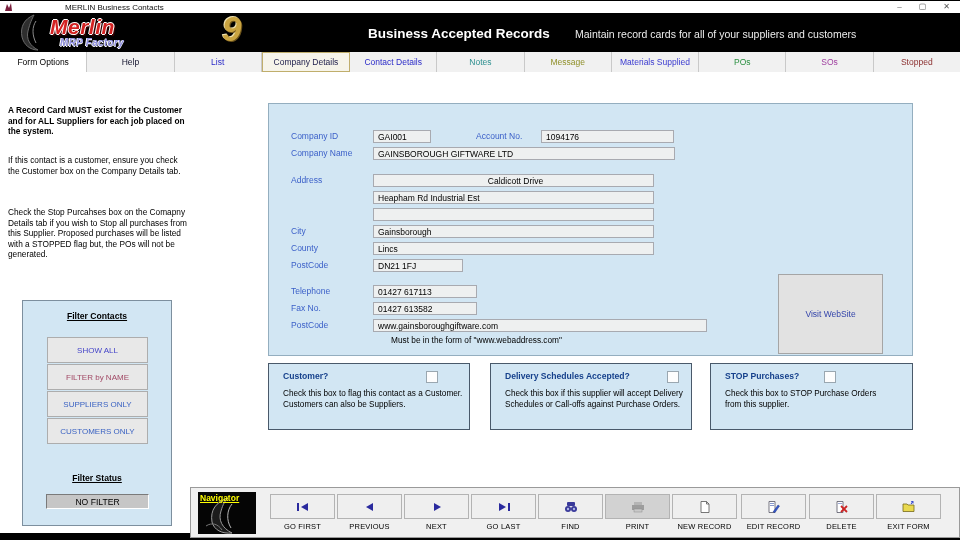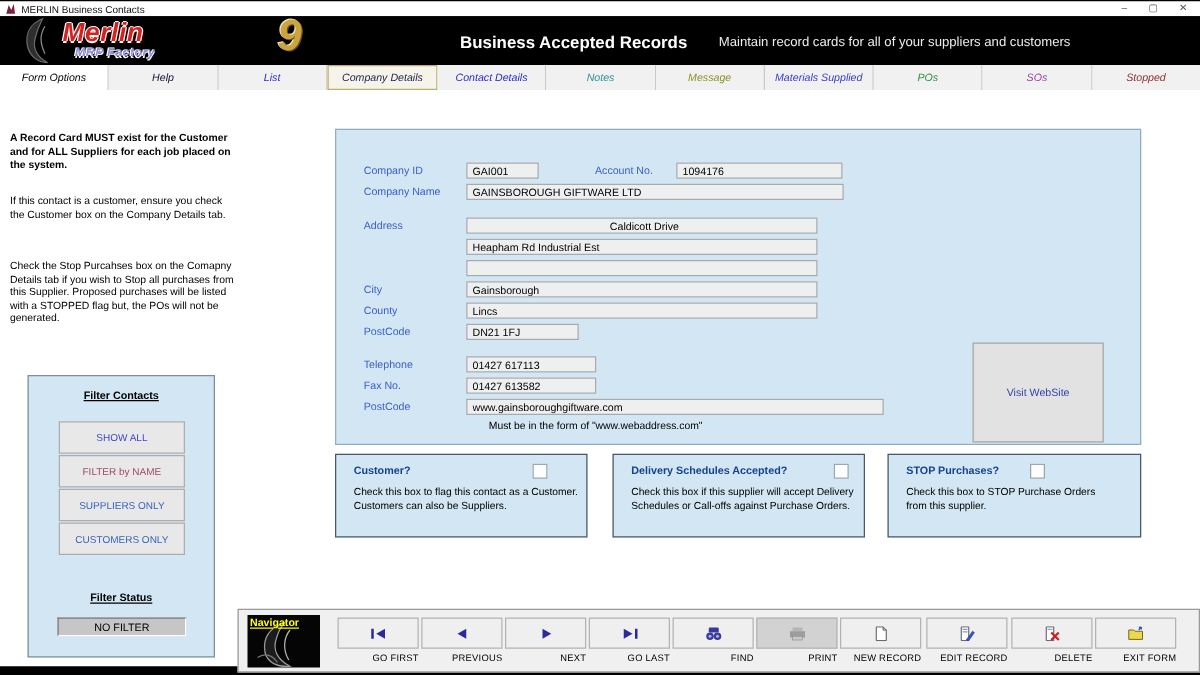--- a/index.html
+++ b/index.html
@@ -3,37 +3,37 @@
 <meta charset="utf-8">
 <style>
   html,body{margin:0;padding:0;}
   body{
     width:960px;height:540px;position:relative;overflow:hidden;
     background:#000;font-family:"Liberation Sans",sans-serif;
     -webkit-font-smoothing:antialiased;
   }
   .abs{position:absolute;}
   
-  .titlebar{top:1px;left:0;width:960px;height:12px;background:#ffffff;display:flex;align-items:center;}
+  .titlebar{top:1px;left:0;width:960px;height:12px;background:#ffffff;display:flex;align-items:center;gap:48px;}
   .titlebar .app-ico{margin-left:4px;width:9px;height:9px;}
   .titlebar .ttl{font-size:8px;color:#111;margin-left:4px;}
   .wincontrols{position:absolute;right:10px;top:0;height:12px;display:flex;gap:17px;align-items:center;}
   .wincontrols span{font-size:8px;color:#555;line-height:12px;}
   
   .header{top:13px;left:0;width:960px;height:39px;background:#000;}
   .brand-merlin{left:50px;top:2px;font-size:21px;font-weight:bold;font-style:italic;color:#d42222;
     text-shadow:-1px 0 #fff,0 -1px #fff,1px 0 #fff,0 1px #fff,2px 2px 1px #3a0000;letter-spacing:0.5px;}
   .brand-sub{left:60px;top:24px;font-size:10px;font-weight:bold;font-style:italic;color:#8f8fe0;
     text-shadow:-1px 0 #fff,0 1px #fff;letter-spacing:0.3px;}
   .brand-nine{left:222px;top:-4px;font-size:35px;font-weight:bold;font-style:italic;color:#c9a441;
     text-shadow:1px 1px 0 #6b521a, -1px -1px 0 #efe2b0;}
   .hdr-title{left:368px;top:13px;font-size:13.5px;font-weight:bold;color:#fff;}
   .hdr-sub{left:575px;top:15px;font-size:10.5px;color:#ececec;}
   
-  .tabrow{top:52px;left:0;width:960px;height:20px;background:#ffffff;display:flex;border-bottom:6px solid #d946ef;font-style:italic;}
+  .tabrow{top:52px;left:0;width:960px;height:20px;background:#ffffff;display:flex;border-bottom:6px solid #d946ef;}
   .tab{flex:1;display:flex;align-items:center;justify-content:center;font-size:8.5px;
     border-right:1px solid #c9c9c9;background:#f1f1f1;box-sizing:border-box;cursor:default;}
   .tab.page-selected{background:#ffffff;}
   .tab.focus-box{border:1px solid #c0ae6c;background:#f6f4ea;}
   
   .content{top:72px;left:0;width:960px;height:461px;background:#ffffff;}
   
   .note{left:8px;width:182px;color:#000;font-size:8.3px;line-height:1.28;}
   .note.b{font-weight:bold;}
   
@@ -55,21 +55,21 @@
     display:flex;align-items:center;justify-content:center;font-size:8.5px;color:#3344aa;cursor:pointer;}
   
   .chkpanel{top:363px;height:67px;background:#d2e6f3;border:1px solid #49596a;box-sizing:border-box;}
   .chk-title{position:absolute;left:14px;top:7px;font-size:8.6px;font-weight:bold;color:#16418c;}
   .checkbox{position:absolute;top:7px;width:10px;height:10px;background:#fdfdfd;border:1px solid #9aa7b0;}
   .chk-body{position:absolute;left:14px;top:24px;font-size:8.2px;color:#000;line-height:1.4;}
   
   .navbar{left:190px;top:487px;width:770px;height:51px;background:#f0f0f0;border:1px solid #9a9a9a;box-sizing:border-box;}
   .navimg{position:absolute;left:7px;top:4px;width:58px;height:42px;background:#050505;overflow:hidden;}
   .navimg .navlabel{position:absolute;left:2px;top:1px;font-size:8.5px;font-weight:bold;color:#ffff00;text-decoration:underline;}
-  .nav-item{position:absolute;top:6px;width:65px;text-align:right;cursor:pointer;}
+  .nav-item{position:absolute;top:6px;width:65px;text-align:center;cursor:pointer;}
   .nav-btn{width:65px;height:25px;background:#efefef;border:1px solid #b3b3b3;box-sizing:border-box;
     display:flex;align-items:center;justify-content:center;}
   .nav-btn.disabled{background:#d2d2d2;}
   .nav-label{margin-top:3px;font-size:7.5px;color:#000;letter-spacing:0.2px;white-space:nowrap;}
 </style>
 </head>
 <body>
 
 <div class="abs titlebar">
   <svg class="app-ico" viewBox="0 0 9 9">

